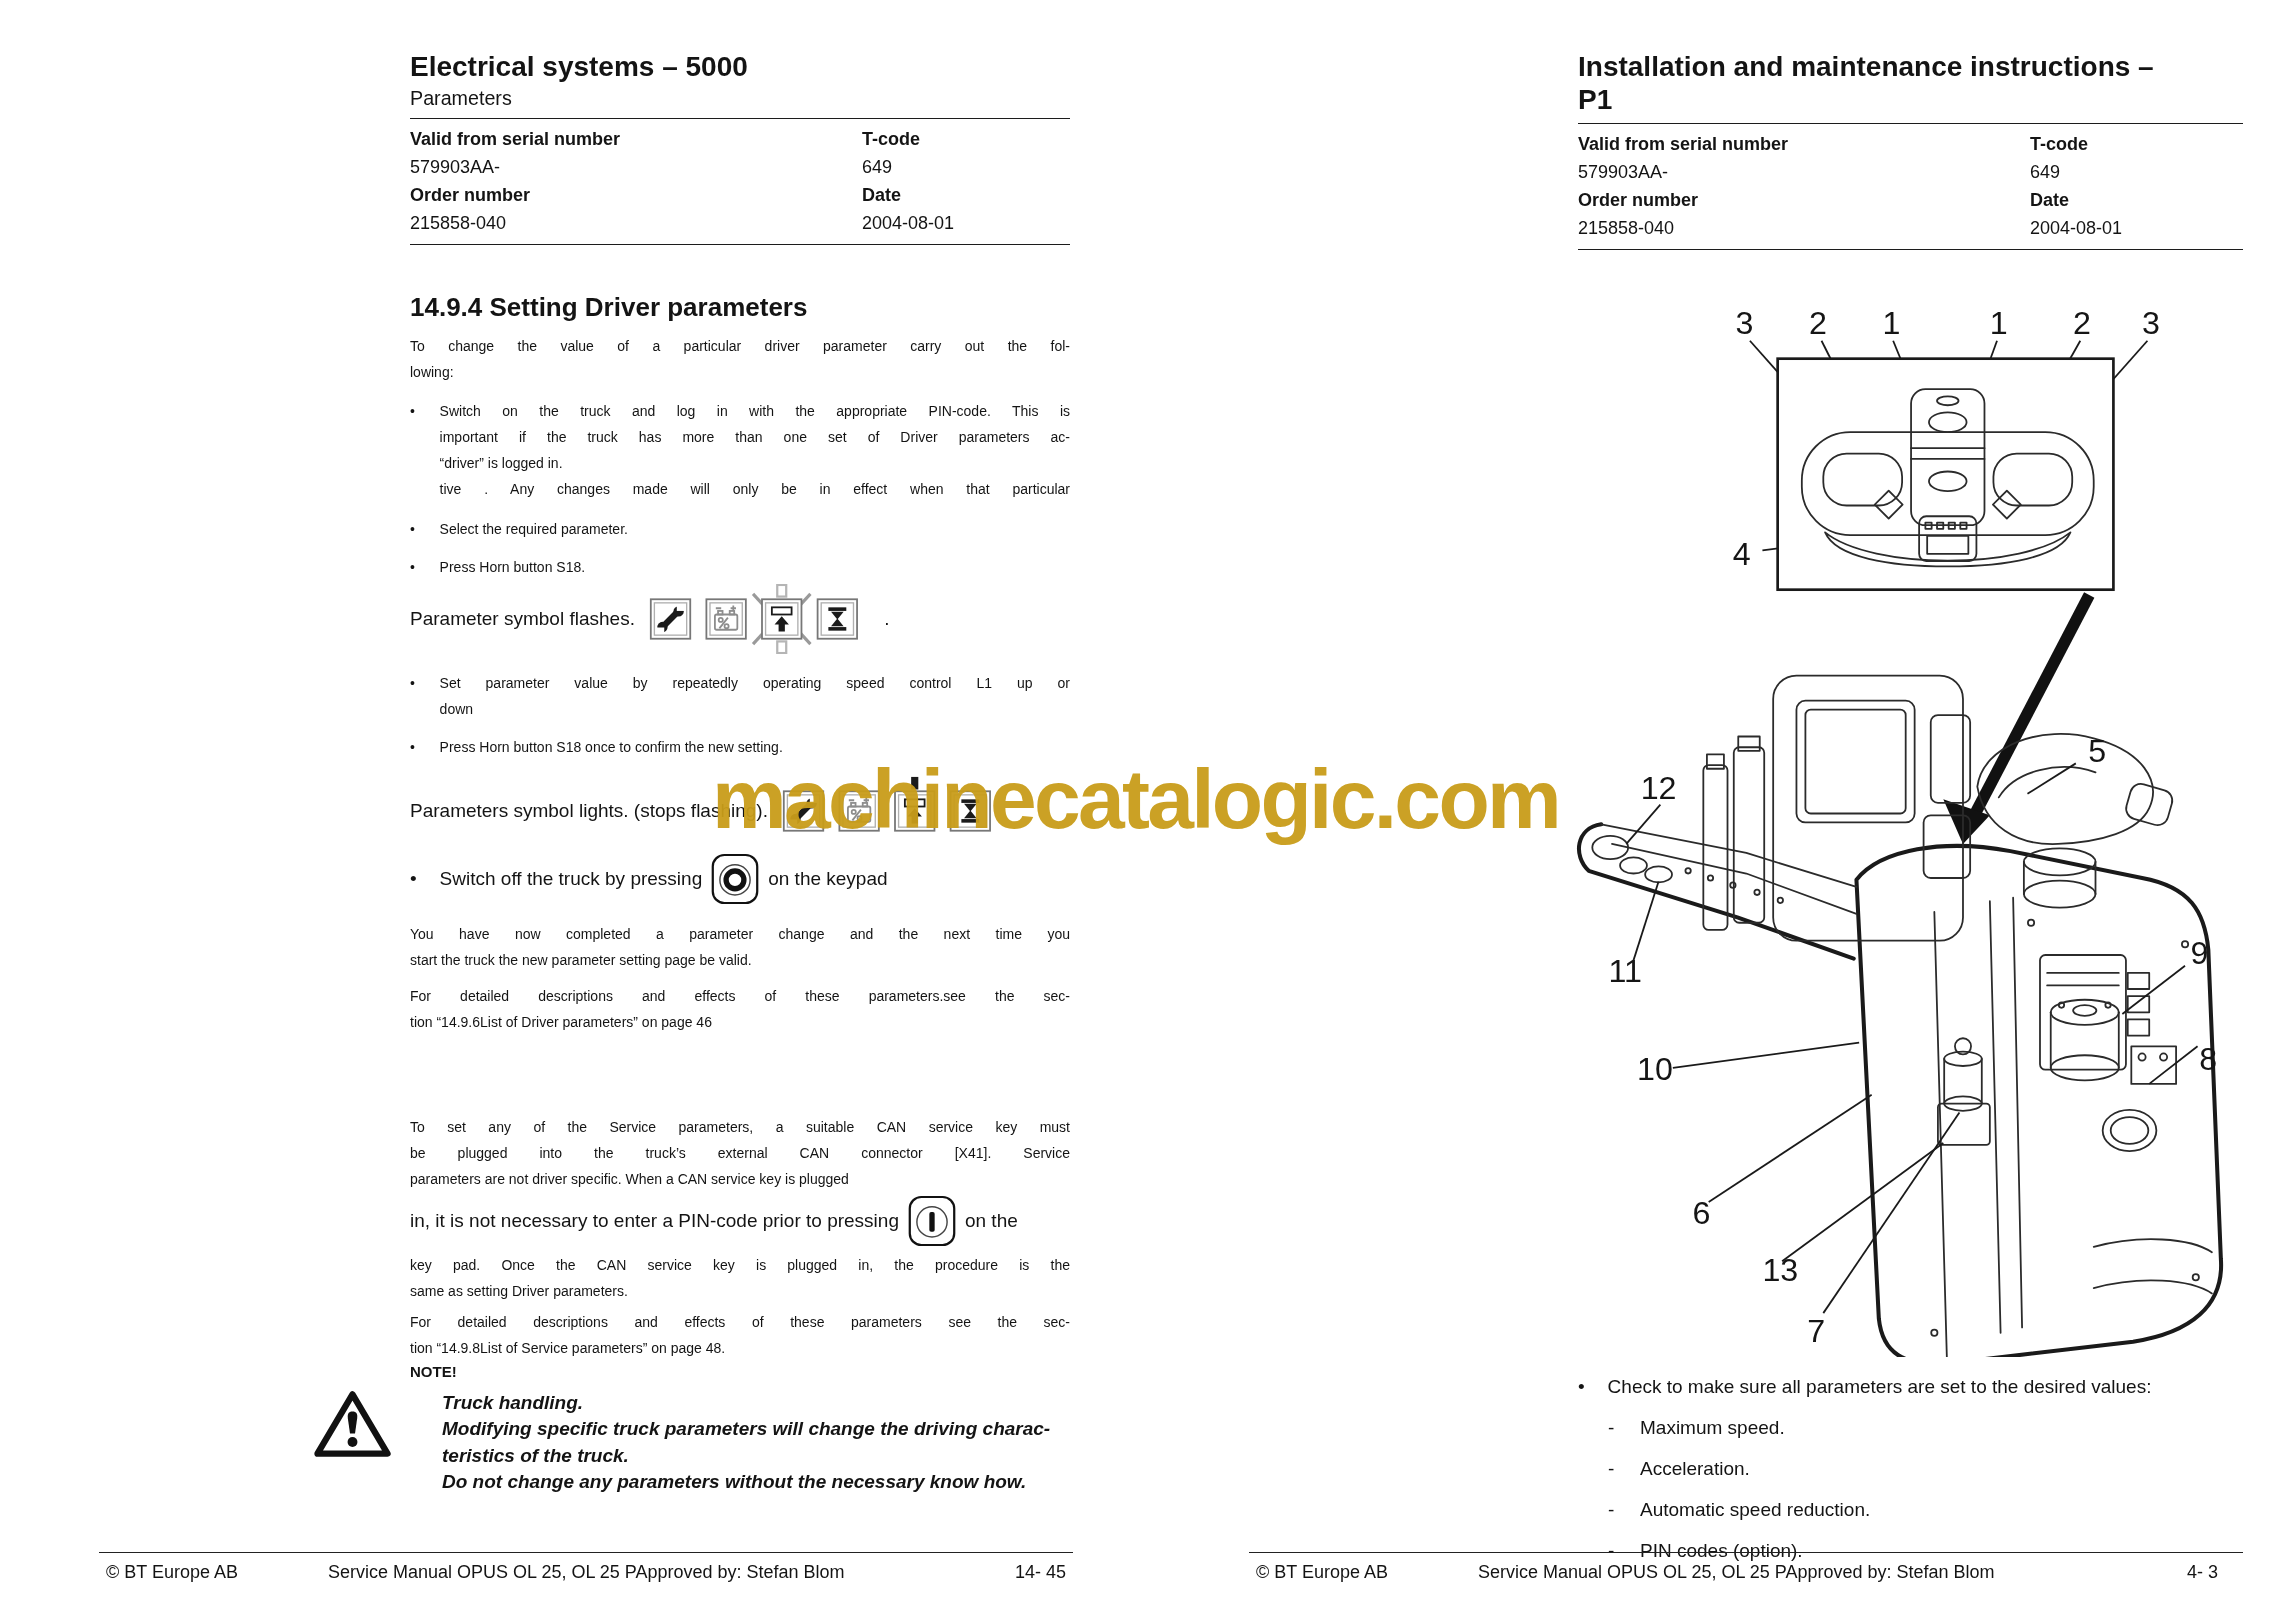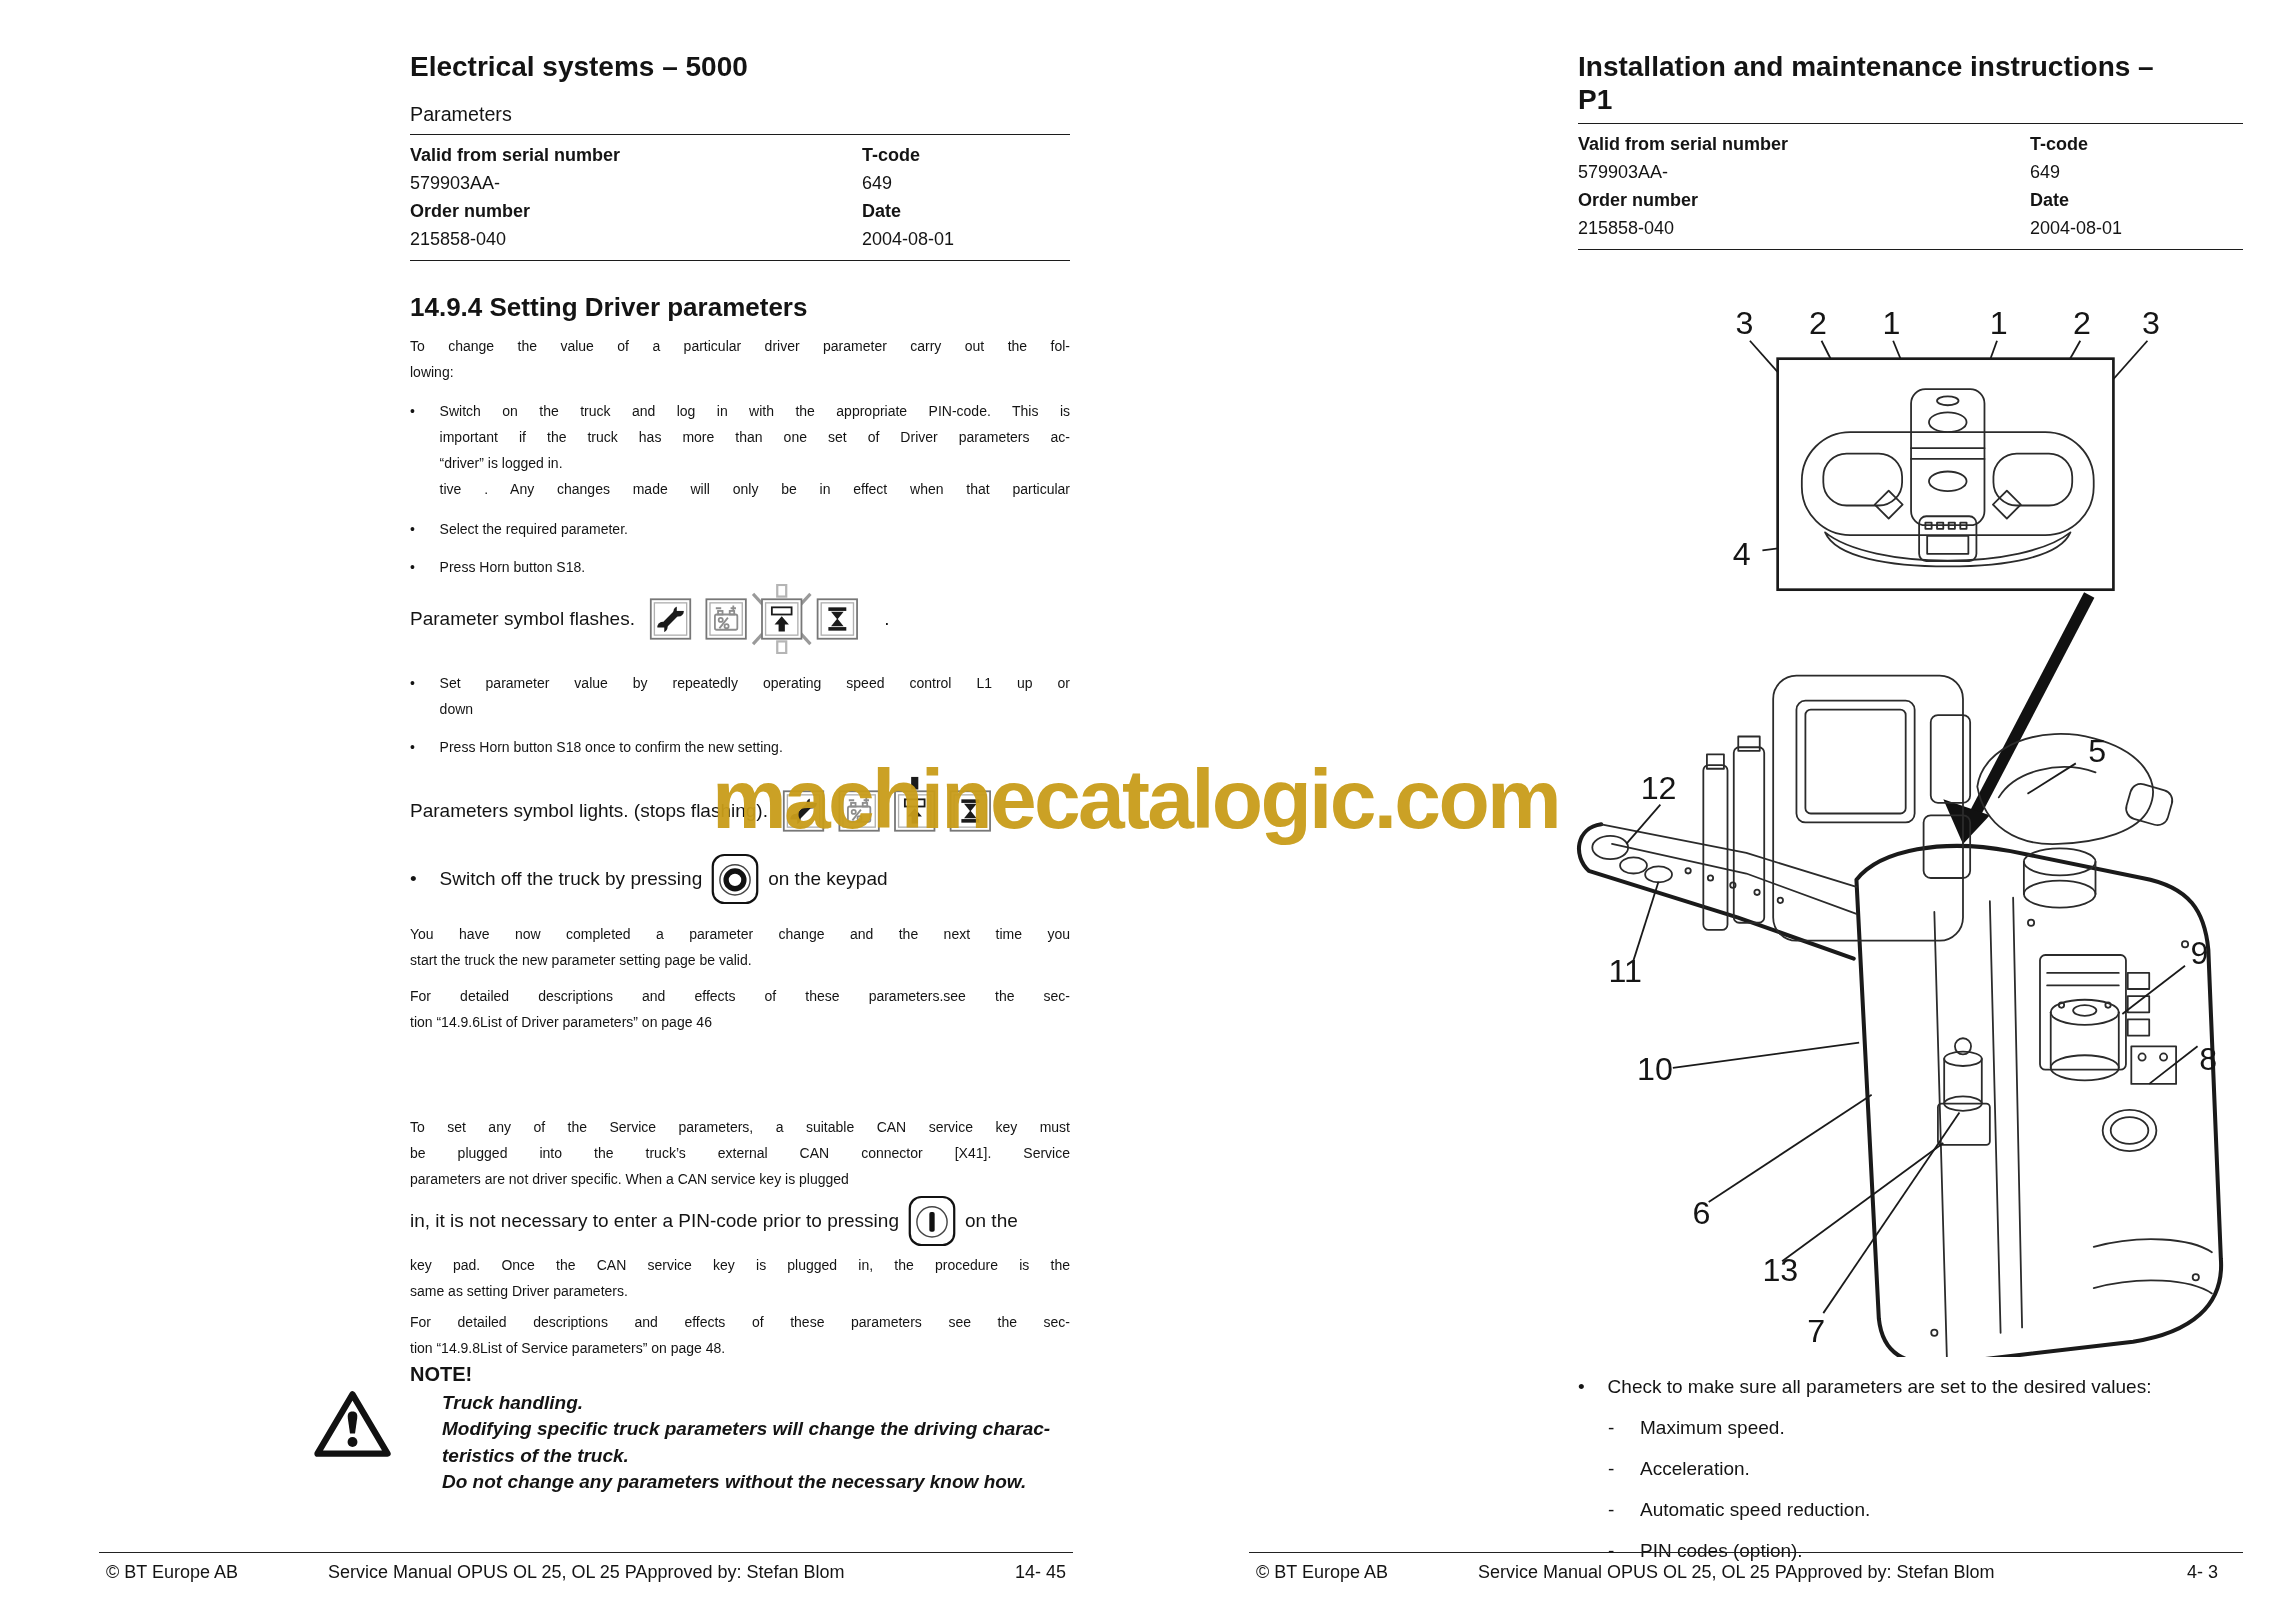--- a/index.html
+++ b/index.html
@@ -1,34 +1,34 @@
 <!DOCTYPE html>
 <html style="font-size:14.3px"><head>
 <meta charset="utf-8">
 <style>
   html,body{margin:0;padding:0;background:#e8e8e8;}
   #sheet{position:relative;width:2293px;height:1622px;background:#ffffff;overflow:hidden;
          font-family:"Liberation Sans",sans-serif;color:#141414;}
   .abs{position:absolute;}
   .ptitle{font-size:28px;font-weight:bold;line-height:33px;}
-  .psub{font-size:19.7px;line-height:25px;margin-top:19px;}
+  .psub{font-size:19.7px;line-height:25px;margin-top:3px;}
   .rule{border-top:1.8px solid #1c1c1c;margin-top:7.2px;margin-bottom:5.4px;}
   .trow{display:flex;font-size:18px;line-height:28px;}
   .tc1{width:452px;}
   .tc2{flex:1;}
   .b{font-weight:bold;}
   .sect{font-size:26px;font-weight:bold;}
   .body-t{font-size:14px;line-height:26px;}
   .ln.j{text-align:justify;text-align-last:justify;}
   .bull{display:flex;}
   .bm{width:29.6px;flex:none;}
   .btxt{flex:1;}
   .iconline{display:flex;align-items:center;font-size:19px;}
   .iconline .gap{margin-left:14.3px;margin-right:9px;}
-  .notehead{font-size:20px;font-weight:bold;}
+  .notehead{font-size:15px;font-weight:bold;}
   .noteln{font-size:19px;line-height:26.4px;font-weight:bold;font-style:italic;}
   .chk-intro,.chk-item{display:flex;font-size:19px;line-height:26px;}
   .chk-item{margin-top:15px;padding-left:30px;}
   .chk-item .bm{width:32px;}
   .foot{font-size:18px;line-height:21.5px;white-space:nowrap;}
   .frule{border-top:1.3px solid #222;}
   #watermark{left:712px;top:751px;font-size:84px;font-weight:bold;letter-spacing:-2.7px;
              color:#c99d1a;opacity:.95;white-space:nowrap;z-index:40;}
   svg{display:block;}
   svg text{font-family:"Liberation Sans",sans-serif;font-size:36px;fill:#151515;}

